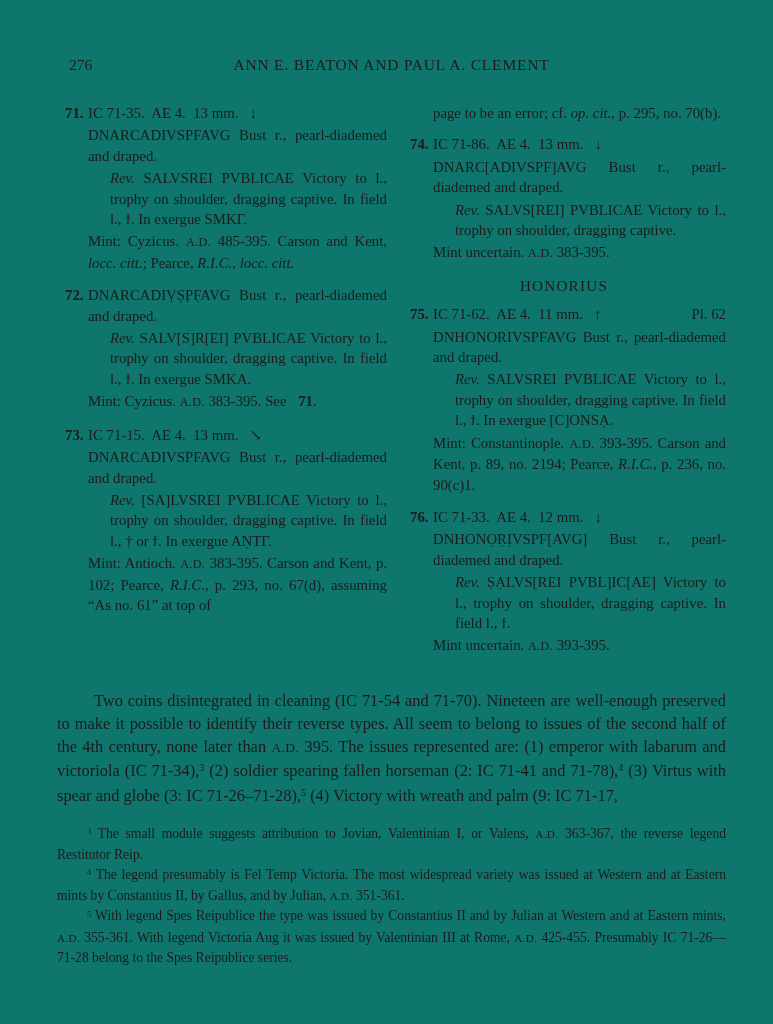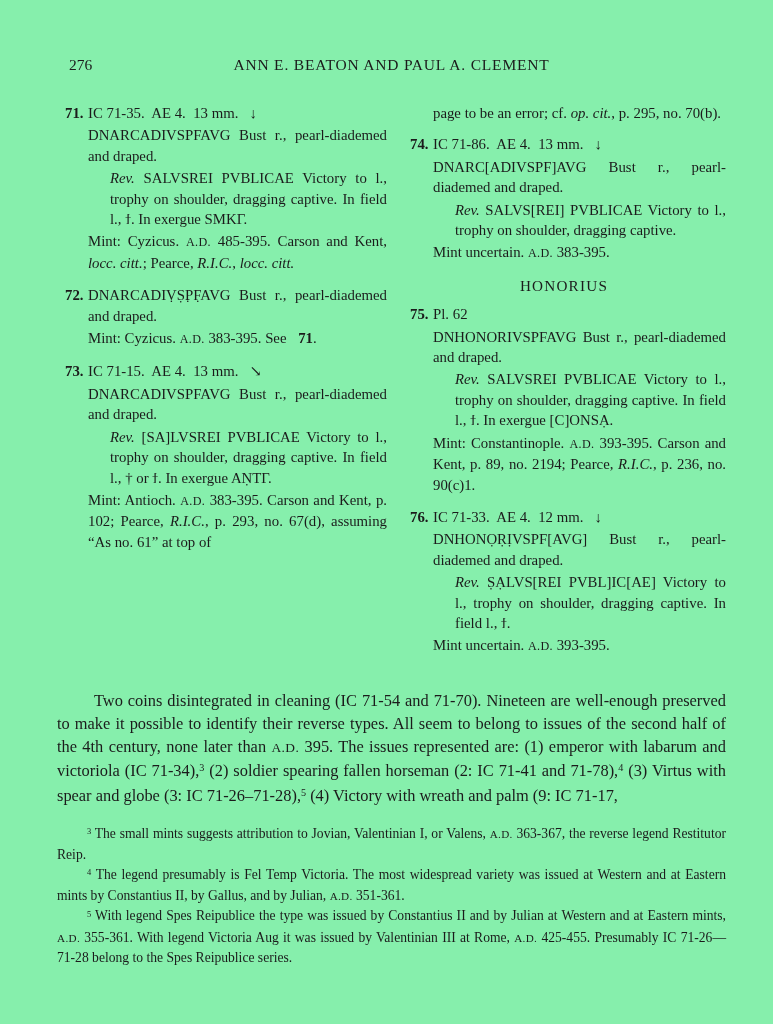--- a/index.html
+++ b/index.html
@@ -1,21 +1,21 @@
 <!DOCTYPE html>
 <html><head>
 <meta charset="utf-8">
 <style>
   html,body{margin:0;padding:0;background:#ffffff;}
   .sheet{
     position:relative;
     width:773px;height:1024px;
     box-sizing:border-box;
     padding:56px 47px 0 57px;
-    background:#86efac;
+    background:#0f766e;
     overflow:hidden;
     font-family:"Liberation Serif","DejaVu Serif",serif;
     color:#1b1b1b;
     -webkit-font-smoothing:antialiased;
   }
   .pagehead{position:relative;height:22px;}
   .pagenum{position:absolute;left:12px;top:0;font-size:15.5px;}
   .runtitle{display:block;text-align:center;font-size:15.5px;letter-spacing:0.8px;}
   .columns{display:flex;margin-top:25px;}
   .col{font-size:14.8px;line-height:20.4px;}
@@ -56,20 +56,21 @@
           <span>IC 71-35.  AE 4.  13 mm.   ↓</span>
         </div>
         <p class="obv"><span>DNARCADIVSPFAVG Bust r., pearl-diademed and draped.</span></p>
         <p class="rev"><span class="i">Rev.</span><span> SALVSREI PVBLICAE Victory to l., trophy on shoulder, dragging captive.  In field l., ϯ.  In exergue SMKΓ.</span></p>
         <p class="mint"><span>Mint: Cyzicus.  </span><span class="sc">A.D.</span><span> 485-395.  Carson and Kent, </span><span class="i">locc. citt.</span><span>; Pearce, </span><span class="i">R.I.C.</span><span>, </span><span class="i">locc. citt.</span></p>
       </div>
 
       <div class="entry">
         <span class="num">72.</span>
         <p class="obv"><span>DNARCADIṾṢP̣F̣AVG Bust r., pearl-diademed and draped.</span></p>
+        <p class="rev"><span class="i">Rev.</span><span> SALV[S]R[EI] PVBLICAE Victory to l., trophy on shoulder, dragging captive.  In field l., ϯ.  In exergue SMKA.</span></p>
         <p class="mint"><span>Mint: Cyzicus.  </span><span class="sc">A.D.</span><span> 383-395.  See </span><span class="b">71</span><span>.</span></p>
       </div>
 
       <div class="entry">
         <span class="num">73.</span>
         <div class="headline">
           <span>IC 71-15.  AE 4.  13 mm.   ↘</span>
         </div>
         <p class="obv"><span>DNARCADIVSPFAVG Bust r., pearl-diademed and draped.</span></p>
         <p class="rev"><span class="i">Rev.</span><span> [SA]LVSREI PVBLICAE Victory to l., trophy on shoulder, dragging captive.  In field l., † or ϯ.  In exergue AṆTΓ.</span></p>
@@ -90,20 +91,21 @@
         <p class="obv"><span>DNARC[ADIVSPF]AVG Bust r., pearl-diademed and draped.</span></p>
         <p class="rev"><span class="i">Rev.</span><span> SALVS[REI] PVBLICAE Victory to l., trophy on shoulder, dragging captive.</span></p>
         <p class="mint"><span>Mint uncertain.  </span><span class="sc">A.D.</span><span> 383-395.</span></p>
       </div>
 
       <div class="heading">HONORIUS</div>
 
       <div class="entry">
         <span class="num">75.</span>
         <div class="headline">
+          <span>IC 71-62.  AE 4.  11 mm.   ↑</span>
           <span class="plate">Pl. 62</span>
         </div>
         <p class="obv"><span>DNHONORIVSPFAVG Bust r., pearl-diademed and draped.</span></p>
         <p class="rev"><span class="i">Rev.</span><span> SALVSREI PVBLICAE Victory to l., trophy on shoulder, dragging captive.  In field l., ϯ.  In exergue [C]ONSẠ.</span></p>
         <p class="mint"><span>Mint: Constantinople.  </span><span class="sc">A.D.</span><span> 393-395. Carson and Kent, p. 89, no. 2194; Pearce, </span><span class="i">R.I.C.</span><span>, p. 236, no. 90(c)1.</span></p>
       </div>
 
       <div class="entry">
         <span class="num">76.</span>
         <div class="headline">
@@ -114,18 +116,18 @@
         <p class="mint"><span>Mint uncertain.  </span><span class="sc">A.D.</span><span> 393-395.</span></p>
       </div>
 
     </div>
 
   </div>
 
   <p class="lead"><span>Two coins disintegrated in cleaning (IC 71-54 and 71-70).  Nineteen are well-enough preserved to make it possible to identify their reverse types.  All seem to belong to issues of the second half of the 4th century, none later than </span><span class="sc">A.D.</span><span> 395.  The issues represented are: (1) emperor with labarum and victoriola (IC 71-34),</span><span class="sup">3</span><span> (2) soldier spearing fallen horseman (2: IC 71-41 and 71-78),</span><span class="sup">4</span><span> (3) Virtus with spear and globe (3: IC 71-26–71-28),</span><span class="sup">5</span><span> (4) Victory with wreath and palm (9: IC 71-17,</span></p>
 
   <div class="footnotes">
-    <p><span class="sup">3</span><span> The small mints suggests attribution to Jovian, Valentinian I, or Valens, </span><span class="sc">A.D.</span><span> 363-367, the reverse legend Restitutor Reip.</span></p>
+    <p><span class="sup">3</span><span> The small module suggests attribution to Jovian, Valentinian I, or Valens, </span><span class="sc">A.D.</span><span> 363-367, the reverse legend Restitutor Reip.</span></p>
     <p><span class="sup">4</span><span> The legend presumably is Fel Temp Victoria.  The most widespread variety was issued at Western and at Eastern mints by Constantius II, by Gallus, and by Julian, </span><span class="sc">A.D.</span><span> 351-361.</span></p>
     <p><span class="sup">5</span><span> With legend Spes Reipublice the type was issued by Constantius II and by Julian at Western and at Eastern mints, </span><span class="sc">A.D.</span><span> 355-361.  With legend Victoria Aug it was issued by Valentinian III at Rome, </span><span class="sc">A.D.</span><span> 425-455.  Presumably IC 71-26—71-28 belong to the Spes Reipublice series.</span></p>
   </div>
 
 </div>
 
 </body></html>

